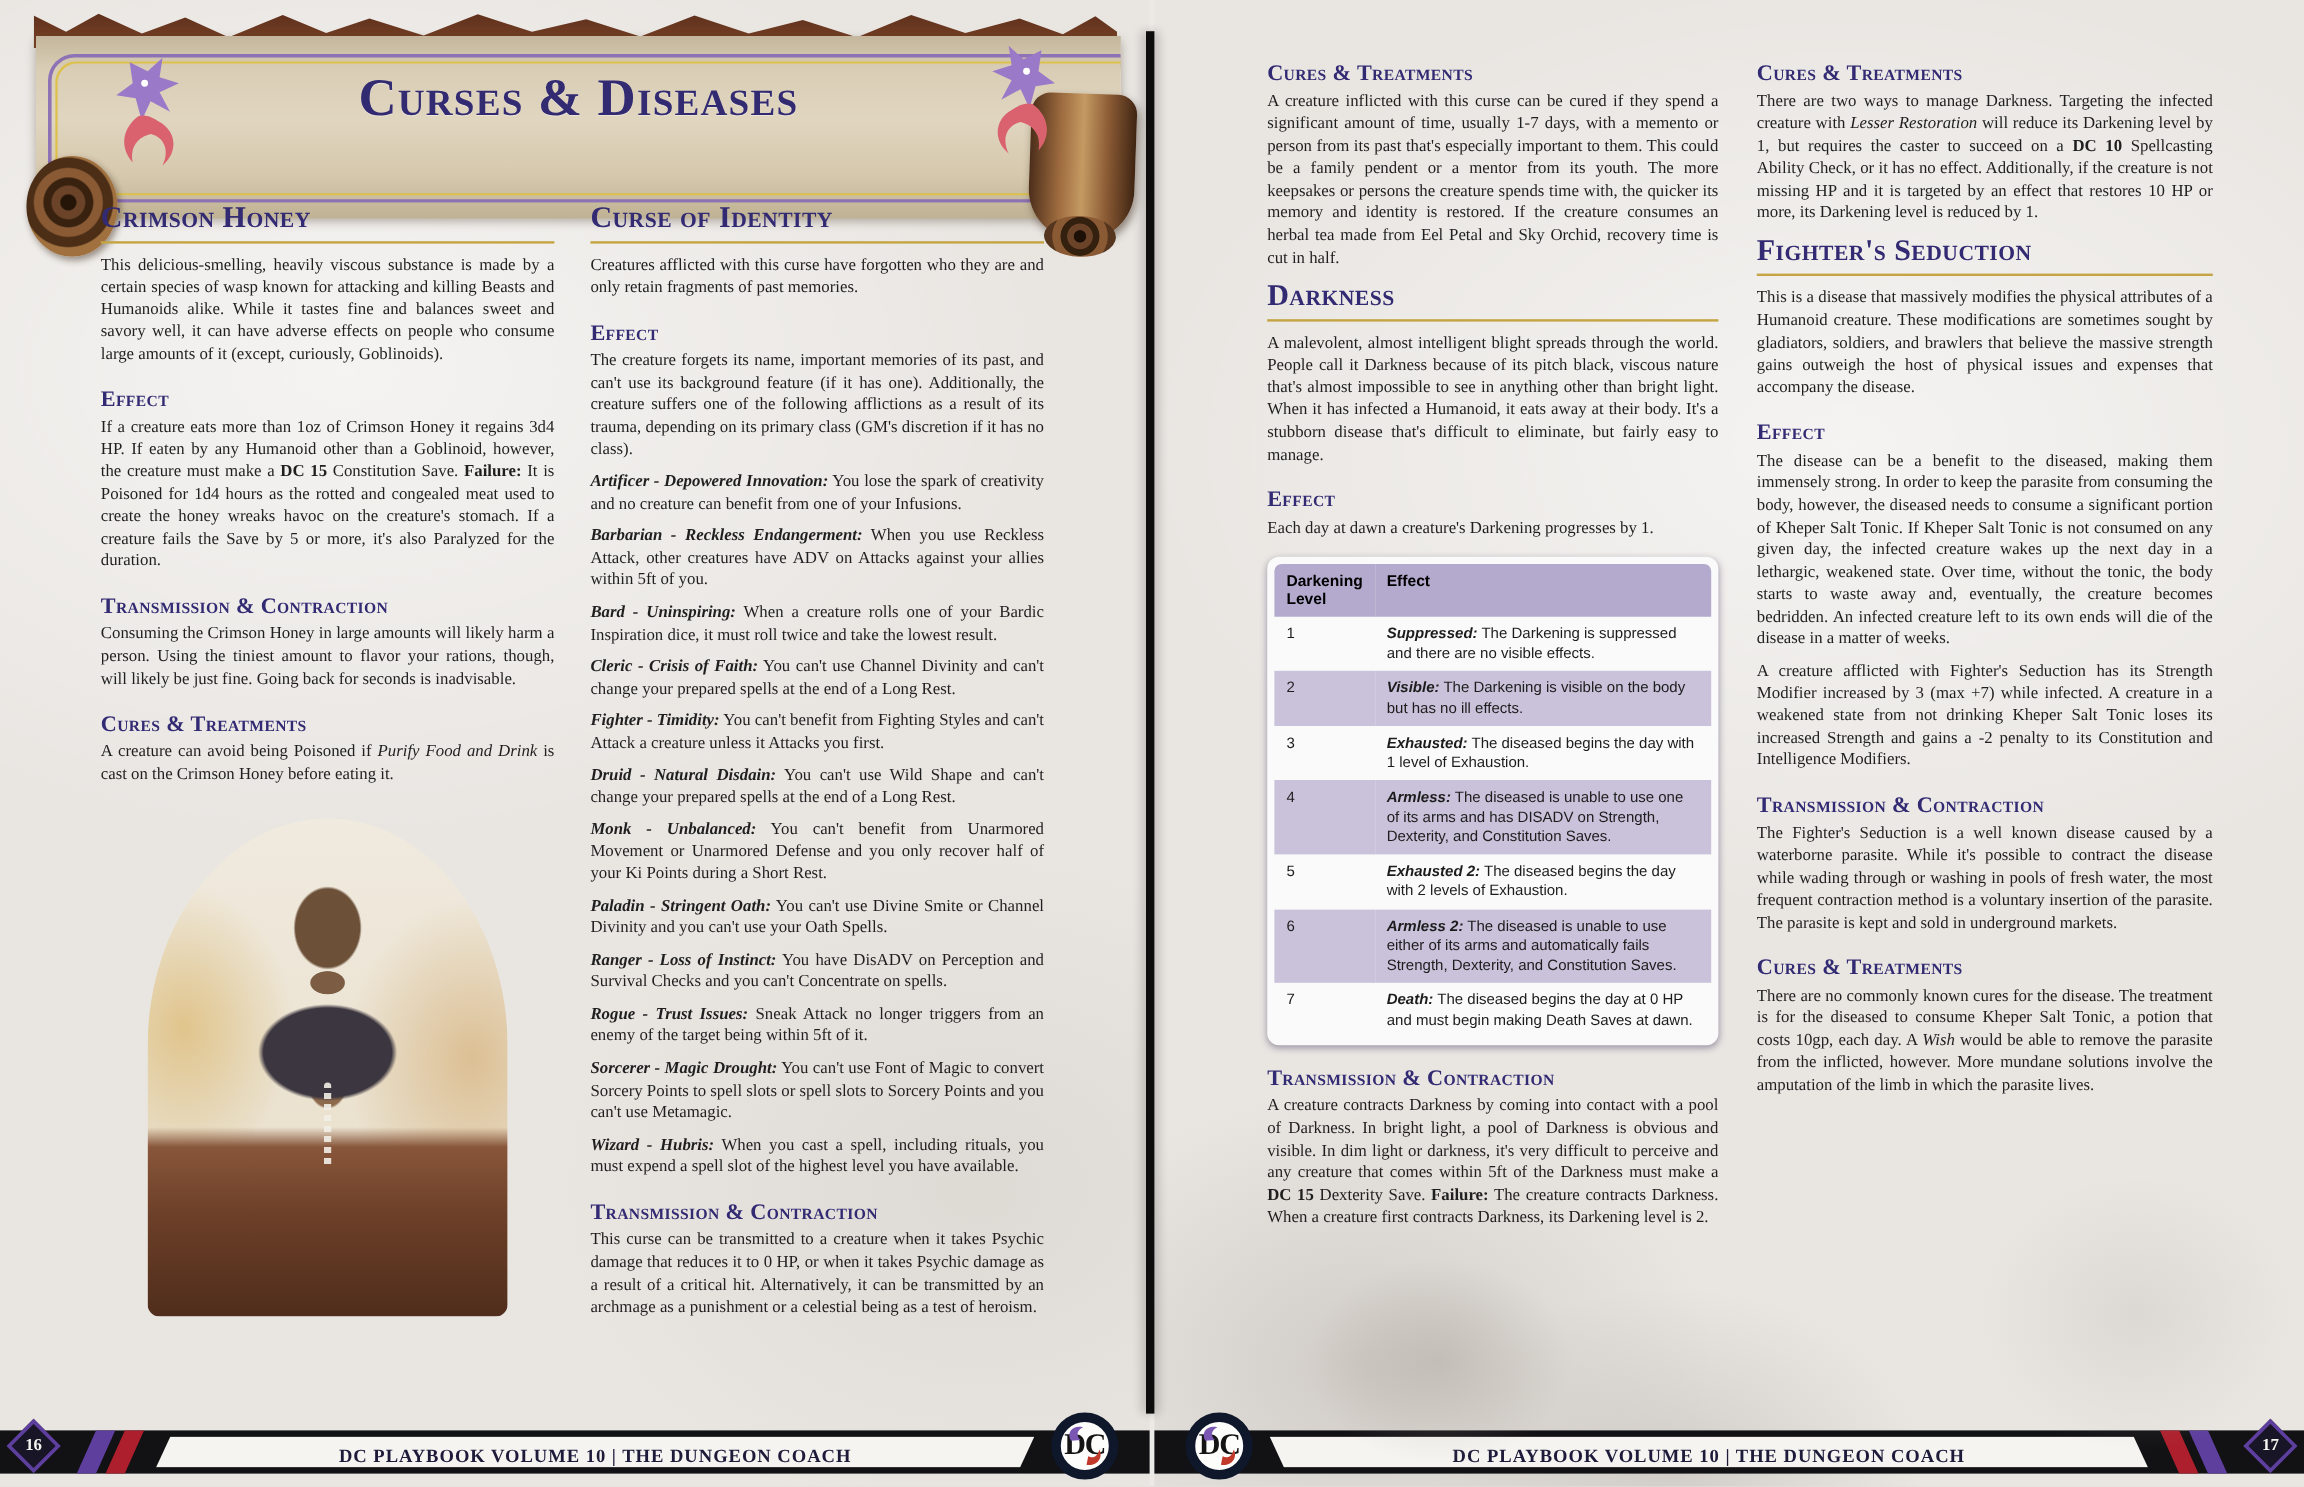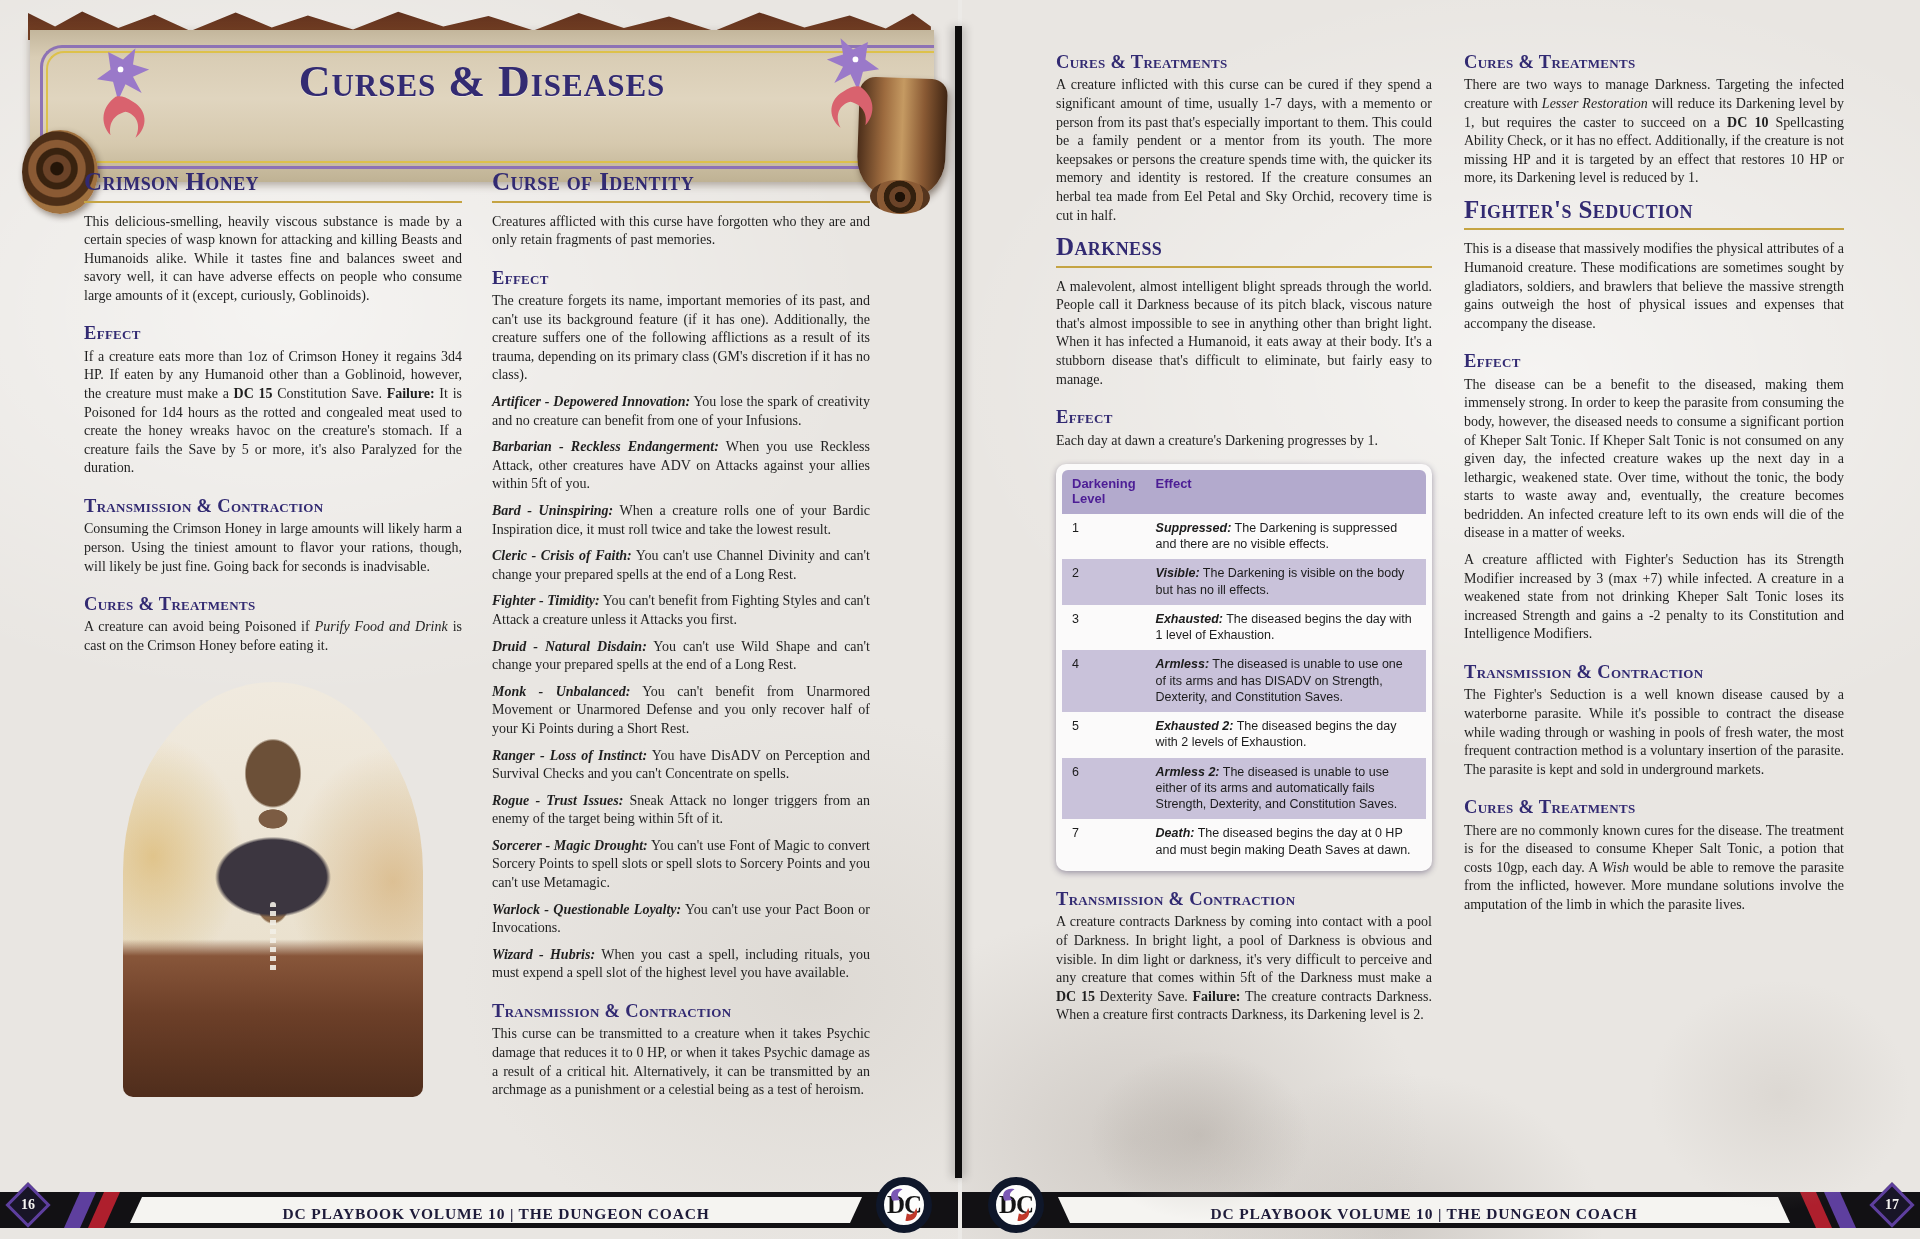--- a/index.html
+++ b/index.html
@@ -78,21 +78,21 @@
       linear-gradient(#f0eade, #e7dcc4);
     position: relative; filter: saturate(.95); }
   #beads { position: absolute; left: 50%; top: 53%; width: 6px; height: 72px; margin-left: -3px; border-radius: 3px;
     background: repeating-linear-gradient(180deg, #f2efe6 0 5px, rgba(0,0,0,0) 5px 9px); opacity: .9; }
 
   
   .table-card { margin: 14px 0 16px; background: #fbfafa; border-radius: 10px; padding: 6px;
     box-shadow: 0 2px 6px rgba(55,45,85,.45); }
   table.dtable { width: 100%; border-collapse: collapse; font-family: "Liberation Sans", sans-serif;
     font-size: 12.5px; line-height: 1.3; color: #1c1c1c; text-align: left; }
-  .dtable th { background: #b3aacd; padding: 7px 10px; font-size: 13px; line-height: 1.15; color: #4c1d95; vertical-align: top; }
+  .dtable th { background: #b3aacd; padding: 7px 10px; font-size: 13px; line-height: 1.15; color: #000000; vertical-align: top; }
   .dtable th:first-child { width: 74px; border-radius: 6px 0 0 0; }
   .dtable th:last-child { border-radius: 0 6px 0 0; }
   .dtable td { padding: 6px 10px 7px; vertical-align: top; }
   .dtable tr:nth-of-type(even) td { background: #c9c2da; }
   .dtable tr:last-of-type td:first-child { border-radius: 0 0 0 6px; }
   .dtable tr:last-of-type td:last-child { border-radius: 0 0 6px 0; }
   .dtable .tlead { font-weight: 700; font-style: italic; }
 
   
   .footer { position: absolute; top: 1176px; width: 958px; height: 63px; }
@@ -178,28 +178,28 @@
         <p class="class-entry"><span class="lead">Bard - Uninspiring:</span> <span>When a creature rolls one of your Bardic Inspiration dice, it must roll twice and take the lowest result.</span></p>
 
         <p class="class-entry"><span class="lead">Cleric - Crisis of Faith:</span> <span>You can't use Channel Divinity and can't change your prepared spells at the end of a Long Rest.</span></p>
 
         <p class="class-entry"><span class="lead">Fighter - Timidity:</span> <span>You can't benefit from Fighting Styles and can't Attack a creature unless it Attacks you first.</span></p>
 
         <p class="class-entry"><span class="lead">Druid - Natural Disdain:</span> <span>You can't use Wild Shape and can't change your prepared spells at the end of a Long Rest.</span></p>
 
         <p class="class-entry"><span class="lead">Monk - Unbalanced:</span> <span>You can't benefit from Unarmored Movement or Unarmored Defense and you only recover half of your Ki Points during a Short Rest.</span></p>
 
+        <p class="class-entry"><span class="lead">Paladin - Stringent Oath:</span> <span>You can't use Divine Smite or Channel Divinity and you can't use your Oath Spells.</span></p>
 
         <p class="class-entry"><span class="lead">Ranger - Loss of Instinct:</span> <span>You have DisADV on Perception and Survival Checks and you can't Concentrate on spells.</span></p>
 
         <p class="class-entry"><span class="lead">Rogue - Trust Issues:</span> <span>Sneak Attack no longer triggers from an enemy of the target being within 5ft of it.</span></p>
 
         <p class="class-entry"><span class="lead">Sorcerer - Magic Drought:</span> <span>You can't use Font of Magic to convert Sorcery Points to spell slots or spell slots to Sorcery Points and you can't use Metamagic.</span></p>
 
-        <p class="class-entry"><span class="lead">Warlock - Questionable Loyalty:</span> <span>You can't use your Pact Boon or Invocations.</span></p>
 
         <p class="class-entry"><span class="lead">Wizard - Hubris:</span> <span>When you cast a spell, including rituals, you must expend a spell slot of the highest level you have available.</span></p>
       </div>
     <h3 class="sub">Transmission &amp; Contraction</h3>
     <p>This curse can be transmitted to a creature when it takes Psychic damage that reduces it to 0 HP, or when it takes Psychic damage as a result of a critical hit. Alternatively, it can be transmitted by an archmage as a punishment or a celestial being as a test of heroism.</p>
   </div>
 
   <div class="col" id="p17c1">
     <h3 class="sub first">Cures &amp; Treatments</h3>
     <p>A creature inflicted with this curse can be cured if they spend a significant amount of time, usually 1-7 days, with a memento or person from its past that's especially important to them. This could be a family pendent or a mentor from its youth. The more keepsakes or persons the creature spends time with, the quicker its memory and identity is restored. If the creature consumes an herbal tea made from Eel Petal and Sky Orchid, recovery time is cut in half.</p>

